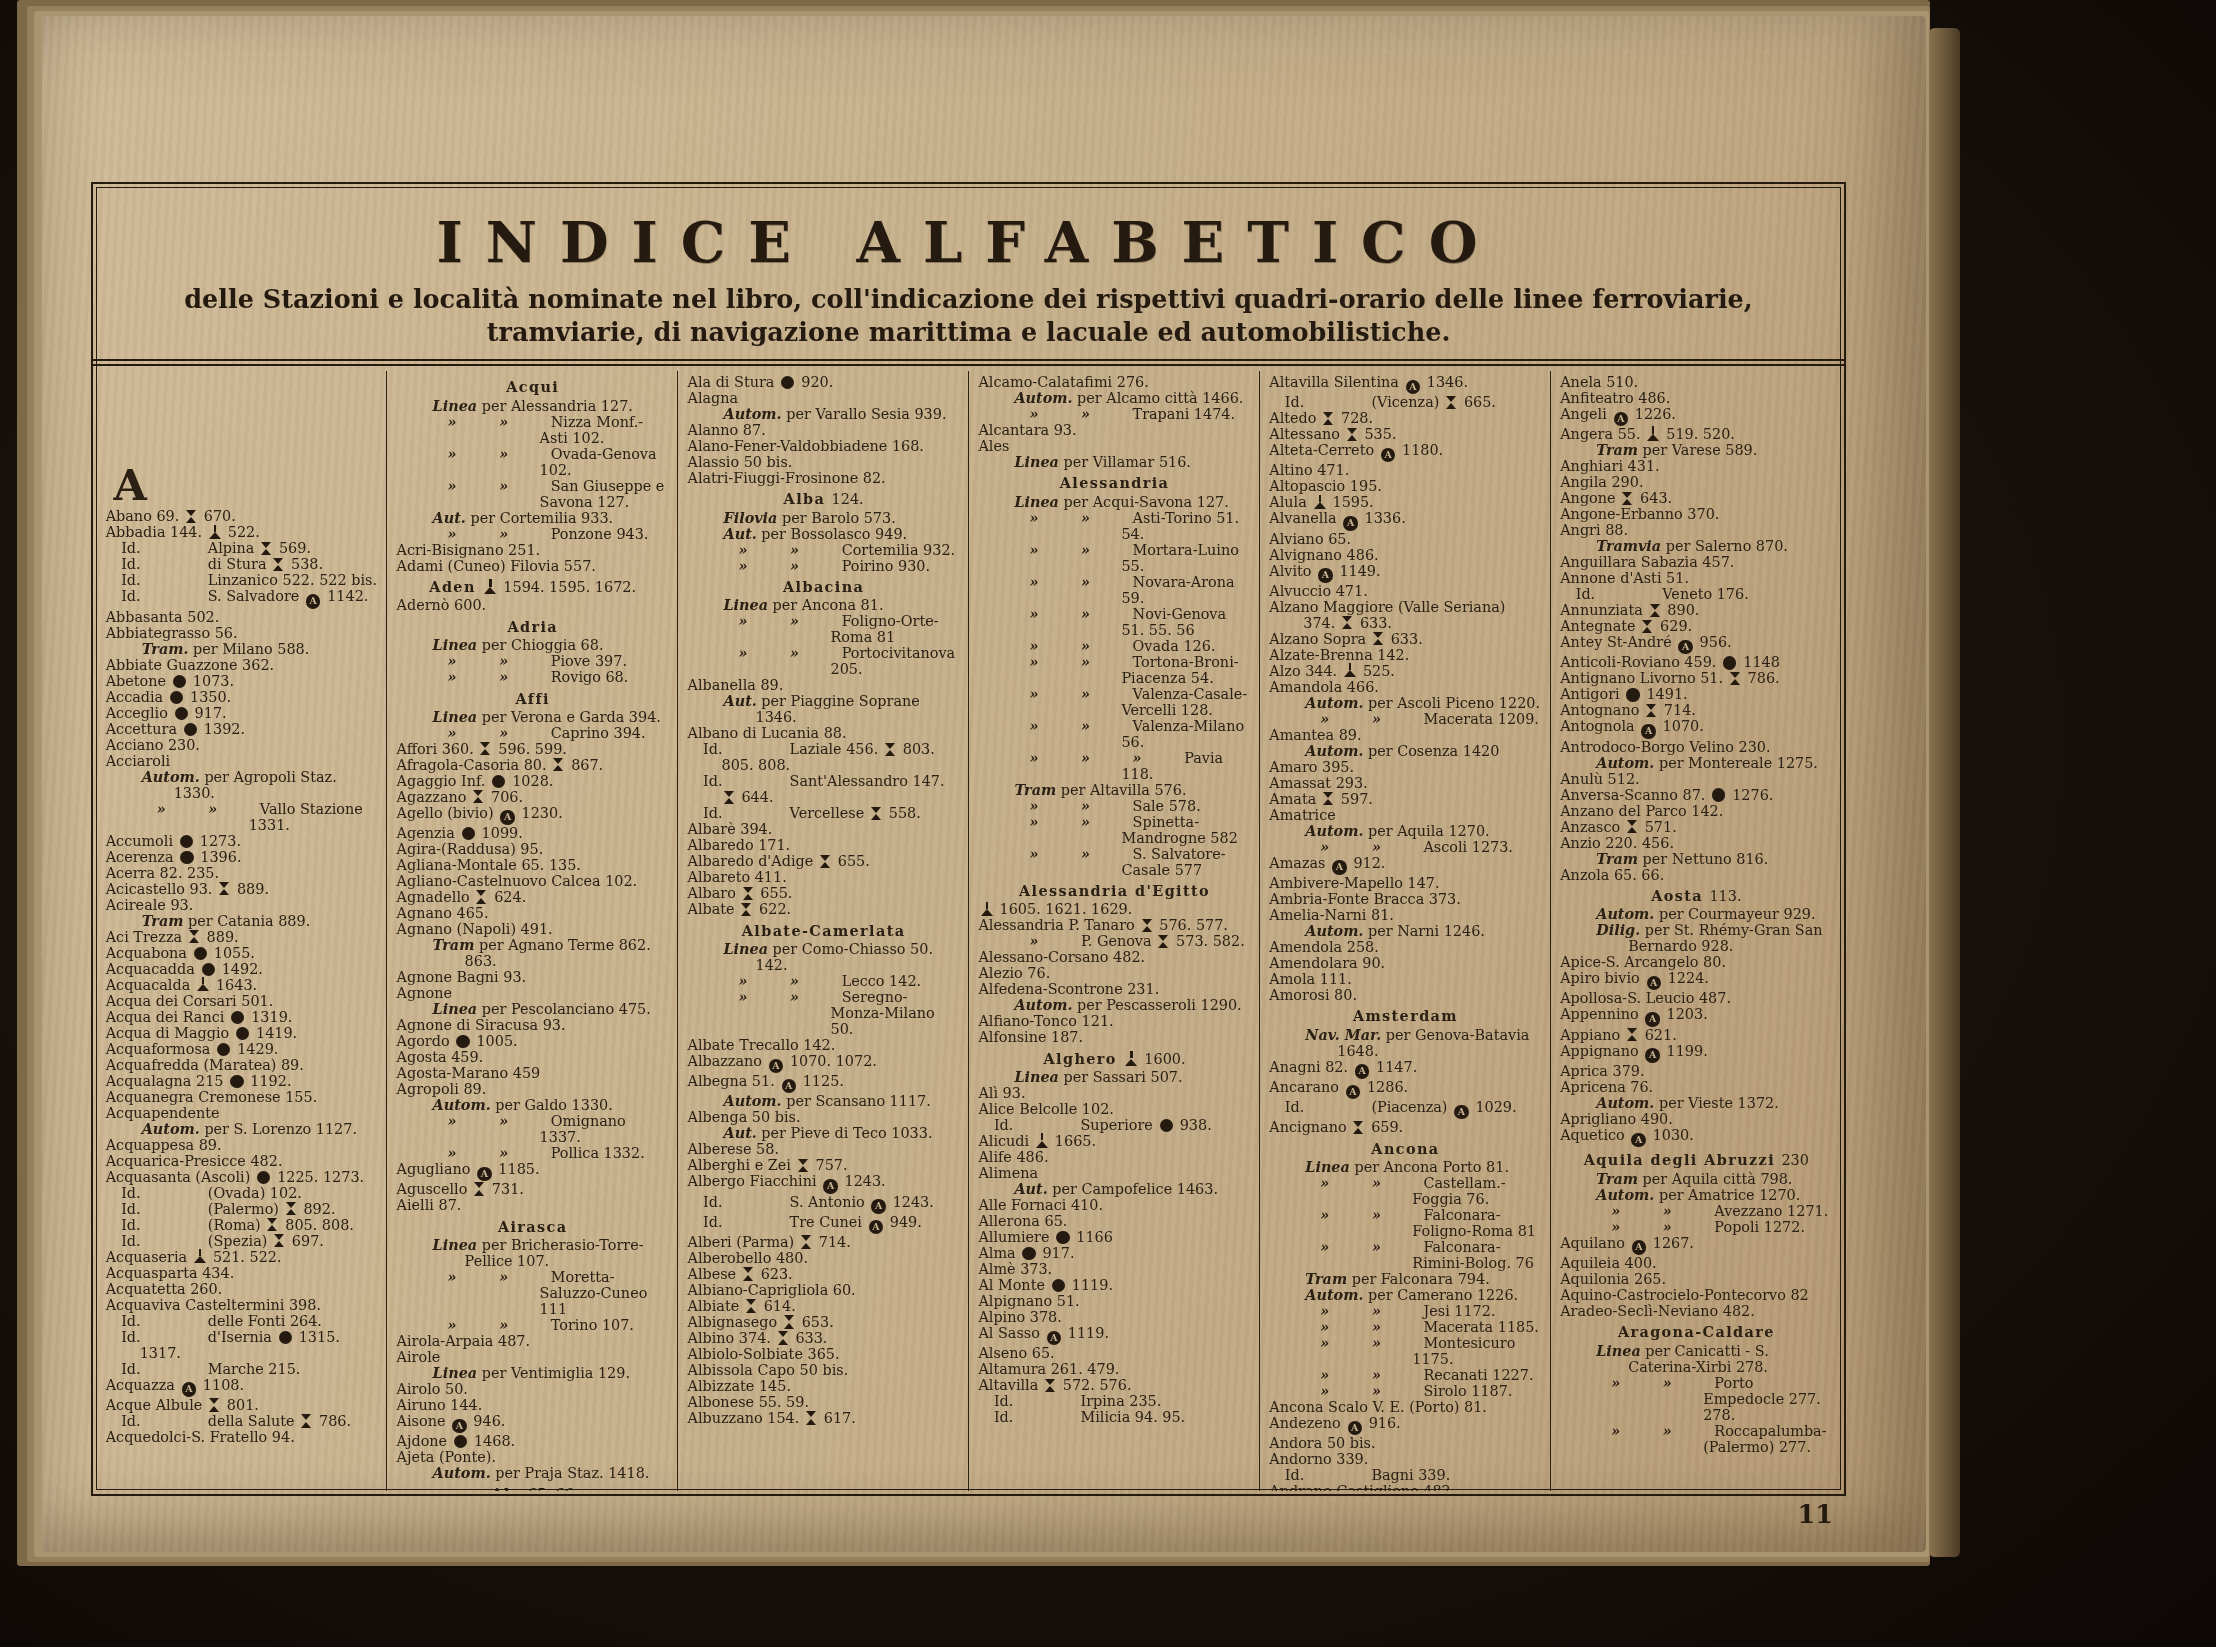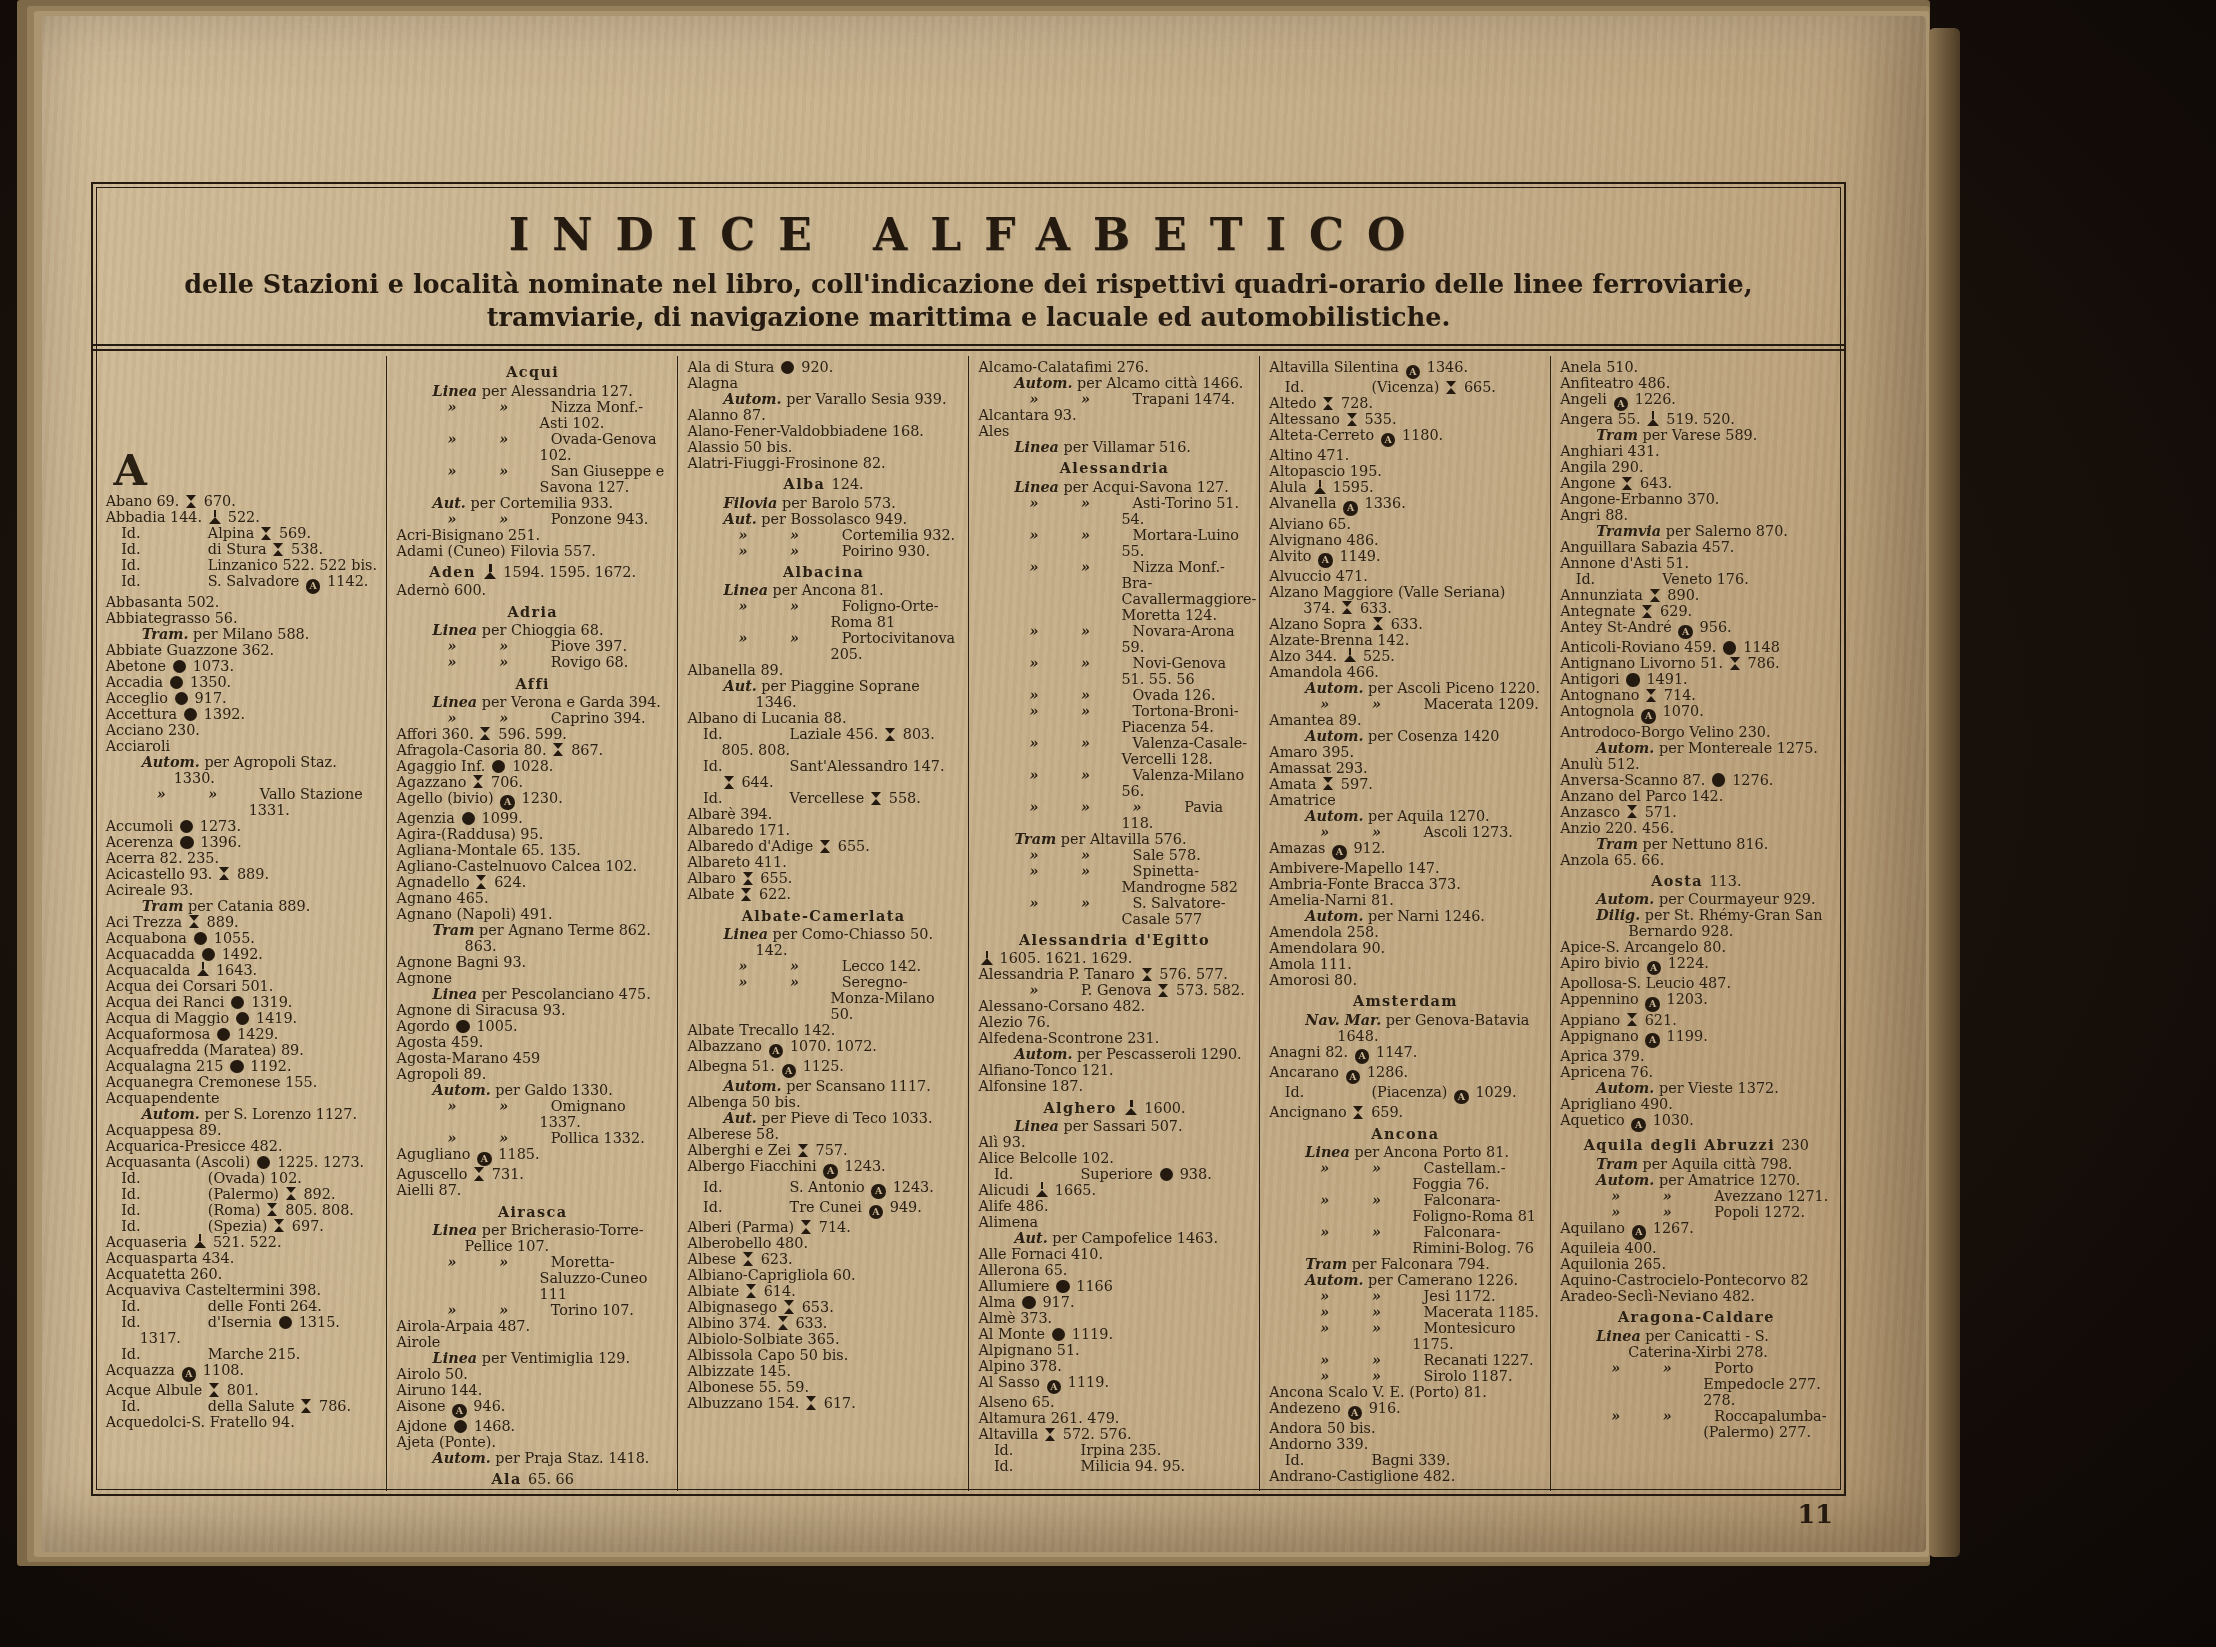--- a/index.html
+++ b/index.html
@@ -21,21 +21,21 @@
     box-shadow:inset -39px 0 78px rgba(62,44,22,.30), inset 0 -28px 61px rgba(62,44,22,.22),
                inset 0 22px 50px rgba(255,246,225,.18);
   }
   .frame{
     position:absolute;left:49px;top:166px;width:1755px;height:1314px;
     border:2.8px solid #241a10;display:flex;flex-direction:column;box-sizing:border-box;
   }
   .frame-inner{position:absolute;inset:3.3px;border:1.7px solid #241a10;pointer-events:none;}
   .masthead{padding:25.5px 33px 11px;text-align:center;color:#241a10;}
   .title{
-    font-size:44px;font-weight:bold;letter-spacing:23px;white-space:nowrap;
+    font-size:56px;font-weight:bold;letter-spacing:23px;white-space:nowrap;
     text-shadow:0.6px 0.6px 0 rgba(36,26,16,.35);
   }
   .subtitle{font-size:25.5px;font-weight:bold;line-height:1.28;margin-top:8px;}
   .ruledbl{border-top:7.8px double #241a10;}
   .cols{flex:1;display:flex;overflow:hidden;padding:4.4px 3.3px 2.2px;}
   .col{flex:1 1 0;padding:3.3px 8.3px 0 9.4px;border-left:1.7px solid #2a2014;overflow:hidden;}
   .col:first-child{border-left:none;}
   .ln{font-size:14.4px;line-height:16px;color:#2a2014;}
   .s-n{padding-left:34px;text-indent:-34px;}
   .s-b{padding-left:34px;text-indent:-34px;margin:5.5px 0 2.2px;text-align:center;}
@@ -264,21 +264,20 @@
           <div class="ln s-n">Alcamo-Calatafimi 276.</div>
           <div class="ln s-i"><i>Autom.</i> per Alcamo città 1466.</div>
           <div class="ln s-c"><span class="chev">»</span> <span class="chev">»</span> Trapani 1474.</div>
           <div class="ln s-n">Alcantara 93.</div>
           <div class="ln s-n">Ales</div>
           <div class="ln s-i"><i>Linea</i> per Villamar 516.</div>
           <div class="ln s-b"><b>Alessandria</b></div>
           <div class="ln s-i"><i>Linea</i> per Acqui-Savona 127.</div>
           <div class="ln s-c"><span class="chev">»</span> <span class="chev">»</span> Asti-Torino 51. 54.</div>
           <div class="ln s-c"><span class="chev">»</span> <span class="chev">»</span> Mortara-Luino 55.</div>
-          <div class="ln s-c"><span class="chev">»</span> <span class="chev">»</span> Nizza Monf.-Bra-Cavallermaggiore-Moretta 124.</div>
           <div class="ln s-c"><span class="chev">»</span> <span class="chev">»</span> Novara-Arona 59.</div>
           <div class="ln s-c"><span class="chev">»</span> <span class="chev">»</span> Novi-Genova 51. 55. 56</div>
           <div class="ln s-c"><span class="chev">»</span> <span class="chev">»</span> Ovada 126.</div>
           <div class="ln s-c"><span class="chev">»</span> <span class="chev">»</span> Tortona-Broni-Piacenza 54.</div>
           <div class="ln s-c"><span class="chev">»</span> <span class="chev">»</span> Valenza-Casale-Vercelli 128.</div>
           <div class="ln s-c"><span class="chev">»</span> <span class="chev">»</span> Valenza-Milano 56.</div>
           <div class="ln s-c"><span class="chev">»</span> <span class="chev">»</span> <span class="chev">»</span> Pavia 118.</div>
           <div class="ln s-i"><i>Tram</i> per Altavilla 576.</div>
           <div class="ln s-c"><span class="chev">»</span> <span class="chev">»</span> Sale 578.</div>
           <div class="ln s-c"><span class="chev">»</span> <span class="chev">»</span> Spinetta-Mandrogne 582</div>

